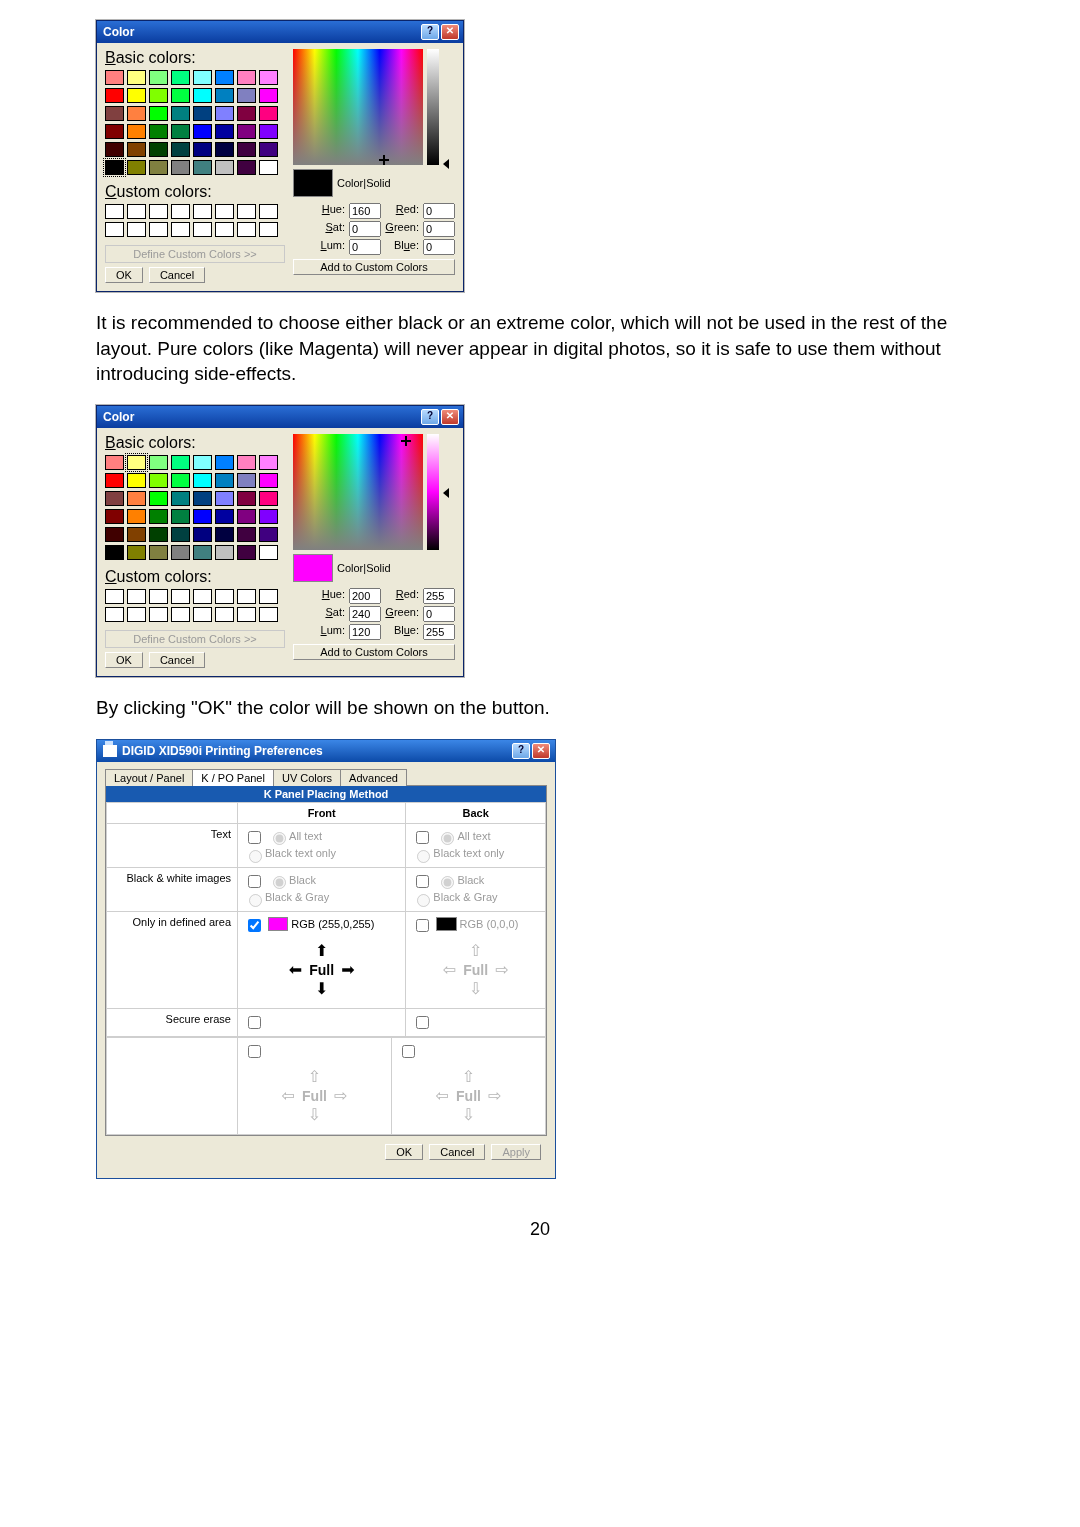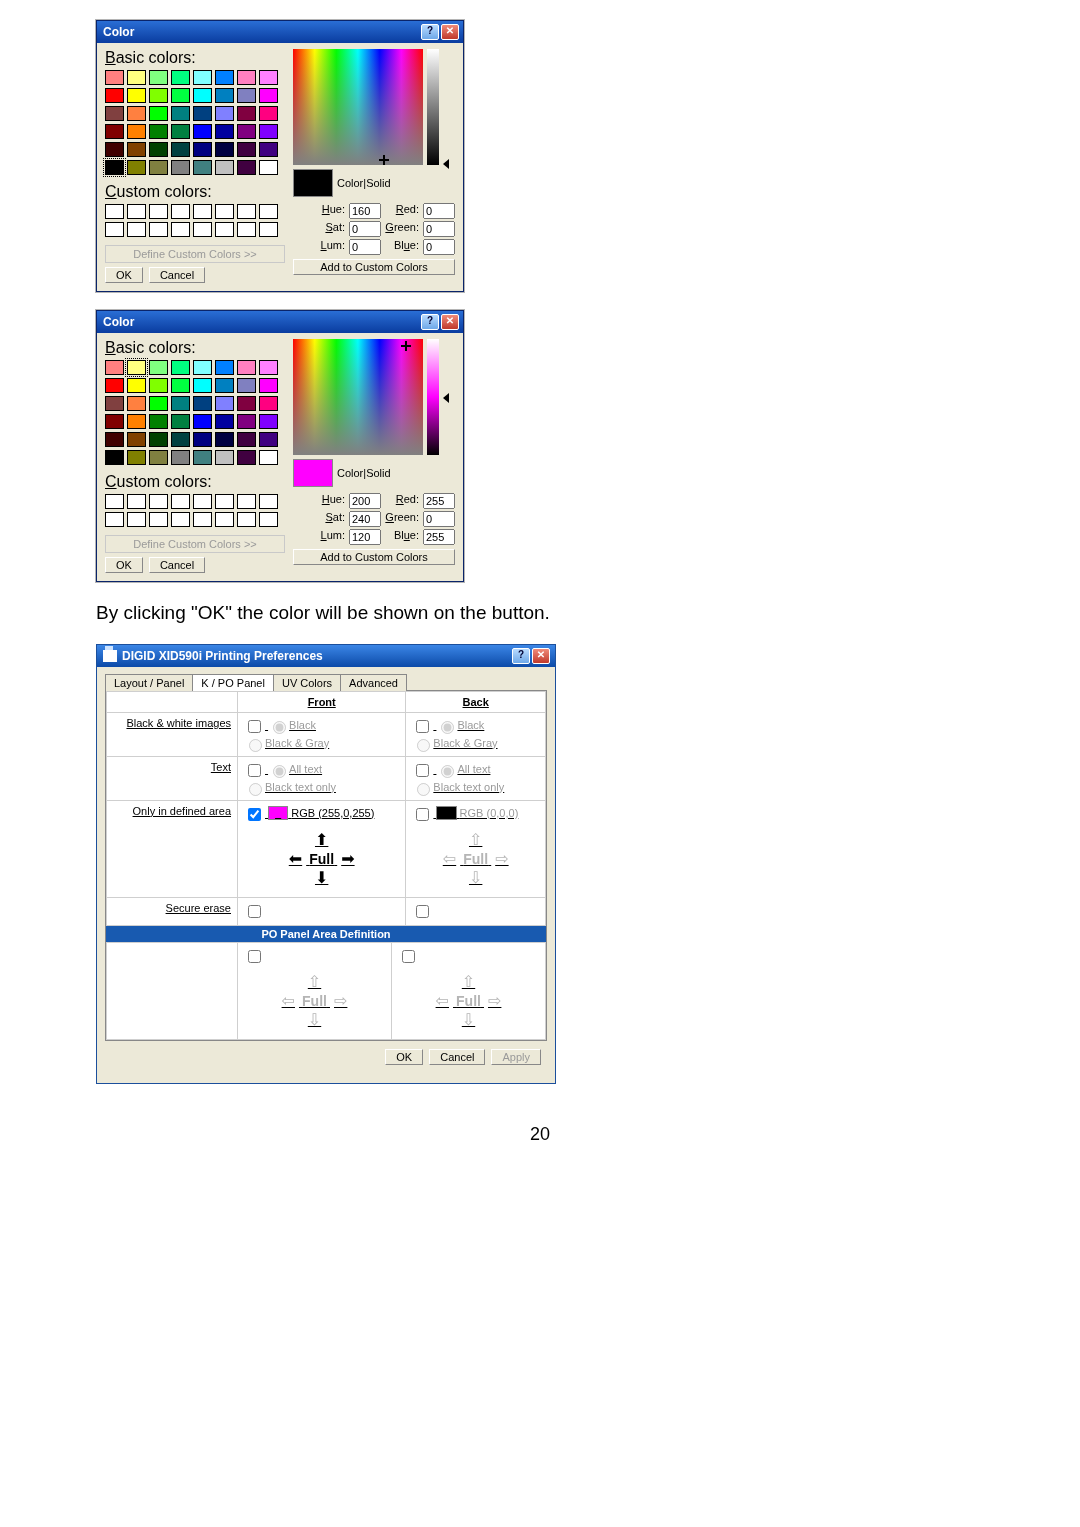--- a/index.html
+++ b/index.html
@@ -88,21 +88,21 @@
   .pp-body { padding:6px 8px 10px 8px; }
   .pp-tabs { display:flex; font-size:11px; }
   .pp-tab { border:1px solid #888; border-bottom:none; padding:2px 8px;
     background:#ece9d8; position:relative; top:1px; margin-right:-1px; }
   .pp-tab.active { background:#fff; }
   .pp-tabpane { border:1px solid #888; background:#fff; padding:0; }
   .pp-section-h {
     background:#185ab0; color:#fff; font-weight:bold; text-align:center;
     font-size:11px; padding:2px 0;
   }
-  .pp-table { width:100%; border-collapse:collapse; font-size:11px;text-decoration:underline; }
+  .pp-table { width:100%; border-collapse:collapse; font-size:11px; }
   .pp-table td { border:1px solid #cfcfcf; padding:4px 6px; vertical-align:top; }
   .pp-hrow td { font-weight:bold; text-align:center; background:#fff; }
   .pp-rowlabel { text-align:right; width:118px; }
   .pp-chk { vertical-align:middle; margin-right:4px; }
   .pp-radio { vertical-align:middle; margin-right:3px; }
   .pp-grey { color:#9a9a9a; }
   .pp-rgbbtn { border:1px solid #888; padding:0 6px; font-size:11px; }
   .pp-rgbbtn.mag { background:#ff00ff; color:#ff00ff; }
   .pp-rgbbtn.blk { background:#000; color:#000; }
   .pp-arrowpad { text-align:center; padding:6px 0; }
@@ -227,20 +227,21 @@
           <span class="lab"><span style="text-decoration:underline">L</span>um:</span>
             <input value="0" style="">
           <span class="lab">Bl<span style="text-decoration:underline">u</span>e:</span>
             <input value="0" style="">
         </div>
         <div class="winbtn cd-addbtn" style="width:140px;text-align:center">Add to Custom Colors</div>
       </div>
     </div>
   </div>
 
+  <div class="body-text">It is recommended to choose either black or an extreme color, which will not be used in the rest of the layout. Pure colors (like Magenta) will never appear in digital photos, so it is safe to use them without introducing side-effects.</div>
 
   <div class="color-dialog">
     <div class="cd-titlebar">
       <span>Color</span>
       <div class="cd-titlebuttons">
         <div class="cd-tbtn cd-help">?</div>
         <div class="cd-tbtn cd-close">✕</div>
       </div>
     </div>
     <div class="cd-body">
@@ -366,51 +367,52 @@
       </div>
     </div>
     <div class="pp-body">
       <div class="pp-tabs">
         <div class="pp-tab">Layout / Panel</div>
         <div class="pp-tab active">K / PO Panel</div>
         <div class="pp-tab">UV Colors</div>
         <div class="pp-tab">Advanced</div>
       </div>
       <div class="pp-tabpane">
+        <div class="pp-section-h">K Panel Placing Method</div>
         <table class="pp-table">
           <tbody>
               <tr class="pp-hrow">
             <td></td>
             <td>Front</td>
             <td>Back</td>
           </tr>
           <tr>
+            <td class="pp-rowlabel">Text</td>
+            <td>
+              <input type="checkbox" class="pp-chk" style="">
+              <span class="pp-grey"><input type="radio" checked="" disabled="" class="pp-radio" style=""><span>All text</span><br>
+              <input type="radio" disabled="" class="pp-radio" style=""><span>Black text only</span></span>
+            </td>
+            <td>
+              <input type="checkbox" class="pp-chk" style="">
+              <span class="pp-grey"><input type="radio" checked="" disabled="" class="pp-radio" style=""><span>All text</span><br>
+              <input type="radio" disabled="" class="pp-radio" style=""><span>Black text only</span></span>
+            </td>
+          </tr>
+          <tr>
             <td class="pp-rowlabel">Black &amp; white images</td>
             <td>
               <input type="checkbox" class="pp-chk" style="">
               <span class="pp-grey"><input type="radio" checked="" disabled="" class="pp-radio" style=""><span>Black</span><br>
               <input type="radio" disabled="" class="pp-radio" style=""><span>Black &amp; Gray</span></span>
             </td>
             <td>
               <input type="checkbox" class="pp-chk" style="">
               <span class="pp-grey"><input type="radio" checked="" disabled="" class="pp-radio" style=""><span>Black</span><br>
               <input type="radio" disabled="" class="pp-radio" style=""><span>Black &amp; Gray</span></span>
-            </td>
-          </tr>
-          <tr>
-            <td class="pp-rowlabel">Text</td>
-            <td>
-              <input type="checkbox" class="pp-chk" style="">
-              <span class="pp-grey"><input type="radio" checked="" disabled="" class="pp-radio" style=""><span>All text</span><br>
-              <input type="radio" disabled="" class="pp-radio" style=""><span>Black text only</span></span>
-            </td>
-            <td>
-              <input type="checkbox" class="pp-chk" style="">
-              <span class="pp-grey"><input type="radio" checked="" disabled="" class="pp-radio" style=""><span>All text</span><br>
-              <input type="radio" disabled="" class="pp-radio" style=""><span>Black text only</span></span>
             </td>
           </tr>
           <tr>
             <td class="pp-rowlabel">Only in defined area</td>
             <td>
               <input type="checkbox" checked="" class="pp-chk" style="">
               <span class="pp-rgbbtn mag">&nbsp;&nbsp;</span>
               <span>RGB (255,0,255)</span>
               <div class="pp-arrowpad">
                 <div><span class="arrow">⬆</span></div>
@@ -433,21 +435,20 @@
               </div>
             </td>
           </tr>
           <tr>
             <td class="pp-rowlabel">Secure erase</td>
             <td><input type="checkbox" class="pp-chk" style=""></td>
             <td><input type="checkbox" class="pp-chk" style=""></td>
           </tr>
         </tbody>
           </table>
-        <div class="pp-section-h">PO Panel Area Definition</div>
         <table class="pp-table">
           <tbody>
               <tr>
             <td class="pp-rowlabel"></td>
             <td>
               <input type="checkbox" class="pp-chk" style="">
               <div class="pp-arrowpad grey">
                 <div><span class="arrow">⇧</span></div>
                 <div><span class="arrow">⇦</span>
                      <span class="full">Full</span>

